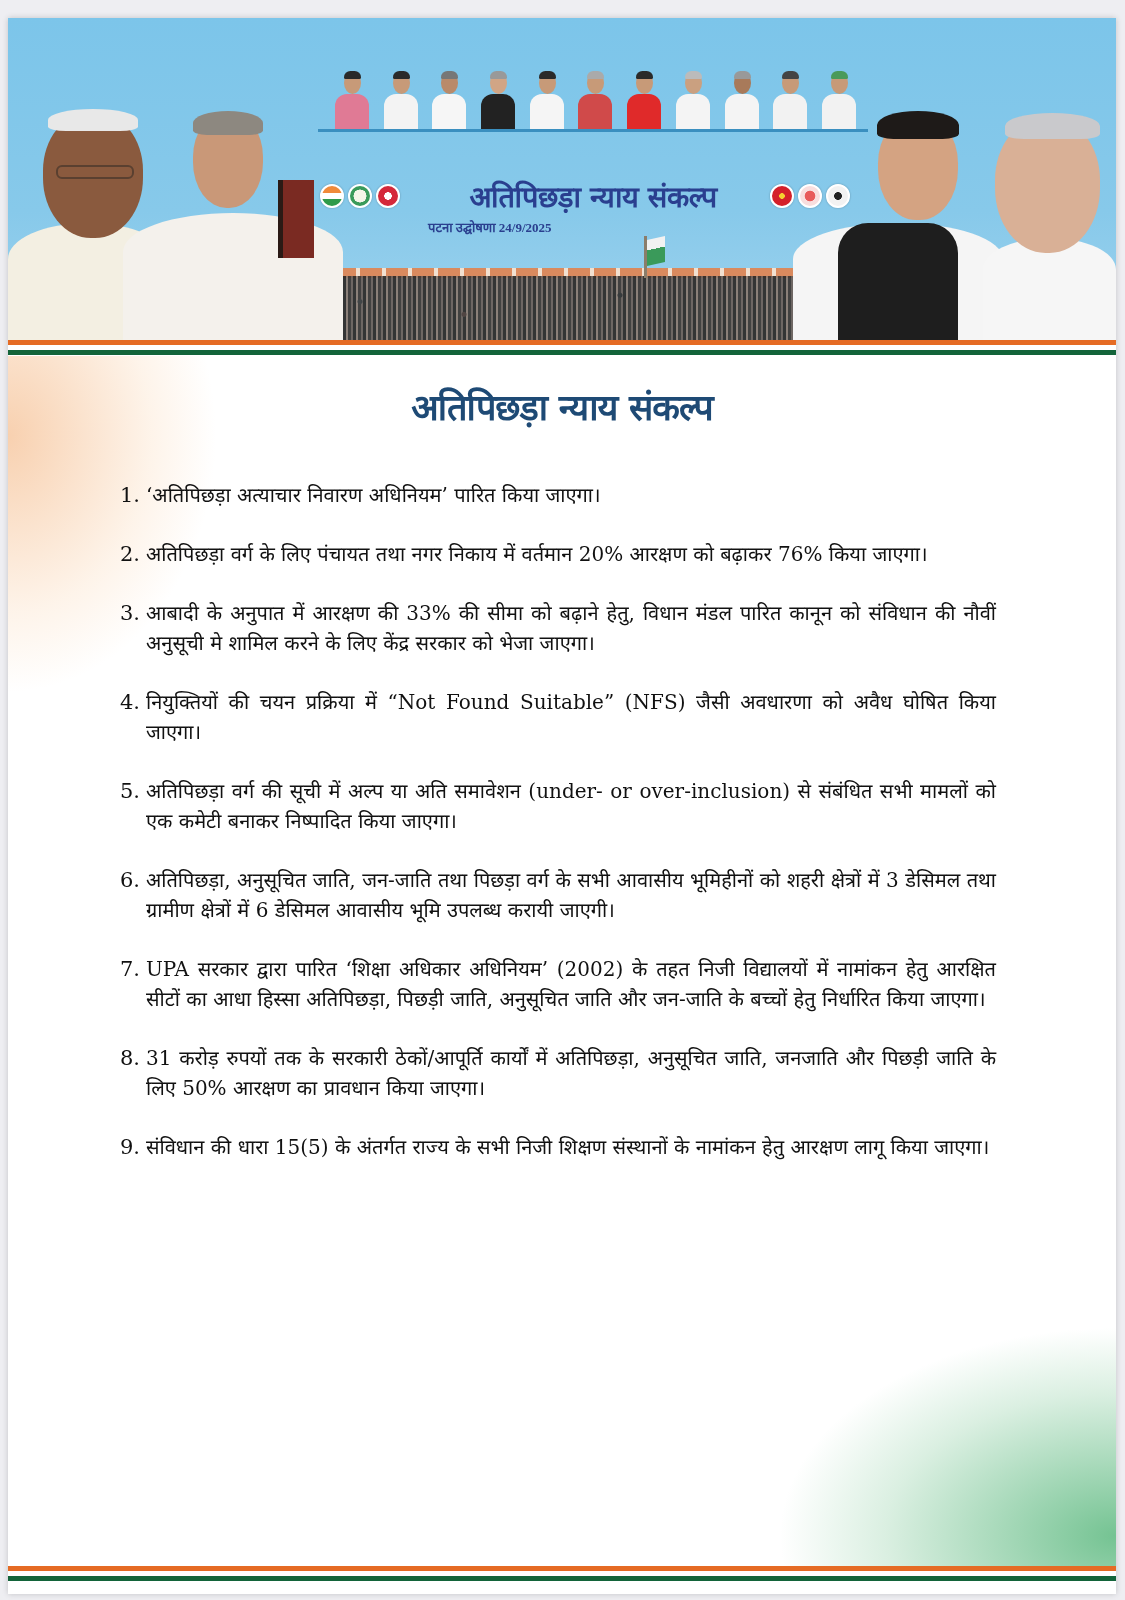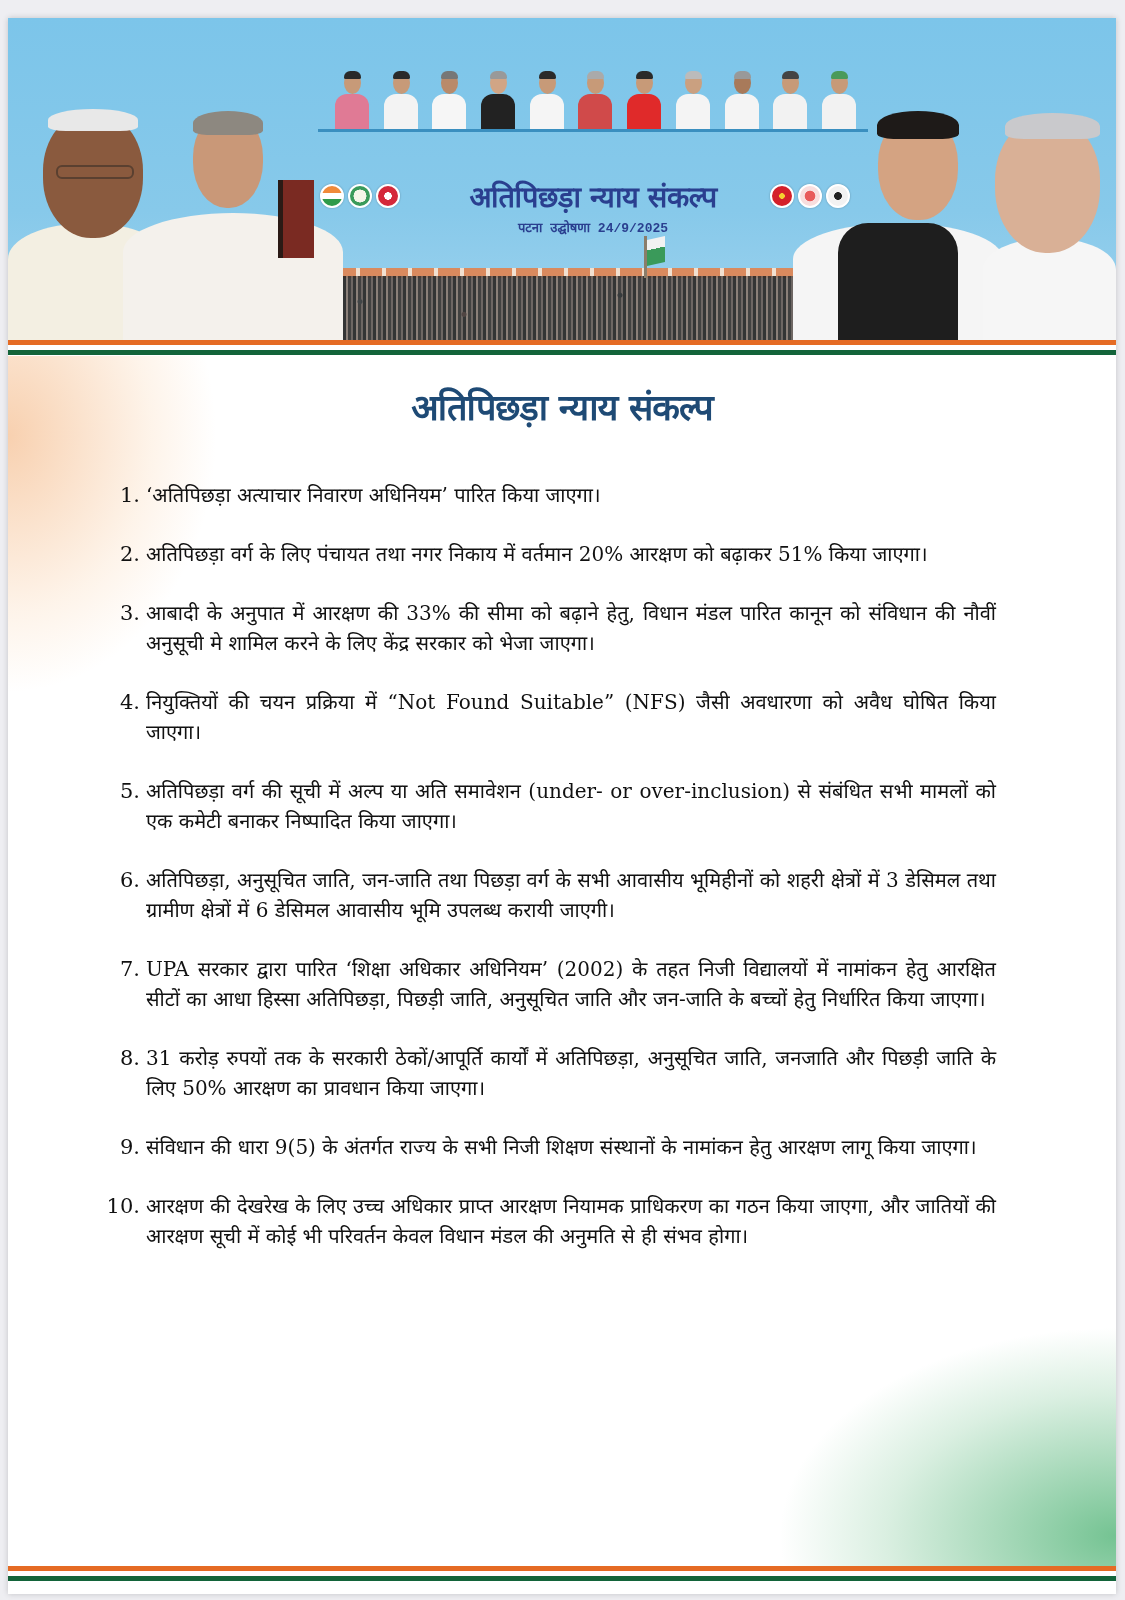--- a/index.html
+++ b/index.html
@@ -33,22 +33,22 @@
     .party-logo {
       width: 24px; height: 24px; border-radius: 50%; border: 2px solid #fff;
       box-shadow: 0 0 2px rgba(0,0,0,0.3);
     }
     .banner-title {
       position: absolute; left: 420px; top: 158px; width: 330px; text-align: center;
       font-family: "DejaVu Sans", sans-serif; font-weight: bold; font-size: 29px; color: #2a3f8f;
       letter-spacing: -0.5px;
     }
     .banner-subtitle {
-      position: absolute; left: 420px; top: 200px; width: 330px; text-align: center;
-      font-family: Liberation Mono, monospace; font-weight: bold; font-size: 13px; color: #2a3f8f;
+      position: absolute; left: 420px; top: 200px; width: 330px; 
+      font-family: Liberation Serif, serif; font-weight: bold; font-size: 13px; color: #2a3f8f;
     }
     .crowd {
       position: absolute; left: 300px; top: 258px; width: 520px; height: 64px;
       background:
         radial-gradient(circle at 10% 40%, #3a3a3a 2px, transparent 3px),
         radial-gradient(circle at 30% 60%, #4a3a35 2px, transparent 3px),
         radial-gradient(circle at 60% 30%, #2f2f2f 2px, transparent 3px),
         repeating-linear-gradient(90deg, #3b3633 0 3px, #6a5e58 3px 5px, #2b2826 5px 8px, #8a7a70 8px 10px);
       opacity: 0.92;
     }
@@ -227,21 +227,21 @@
 
 <div class="doc-title" style="left:8px;">अतिपिछड़ा न्याय संकल्प</div>
 
 <ol class="points">
   <li class="point" style="margin-bottom:29px;">
     <span class="num">1.</span>
     <span class="txt">‘अतिपिछड़ा अत्याचार निवारण अधिनियम’ पारित किया जाएगा।</span>
   </li>
   <li class="point" style="margin-bottom:29px;">
     <span class="num">2.</span>
-    <span class="txt">अतिपिछड़ा वर्ग के लिए पंचायत तथा नगर निकाय में वर्तमान 20% आरक्षण को बढ़ाकर 51% किया जाएगा।</span>
+    <span class="txt">अतिपिछड़ा वर्ग के लिए पंचायत तथा नगर निकाय में वर्तमान 20% आरक्षण को बढ़ाकर 76% किया जाएगा।</span>
   </li>
   <li class="point" style="margin-bottom:29px;">
     <span class="num">3.</span>
     <span class="txt">आबादी के अनुपात में आरक्षण की 33% की सीमा को बढ़ाने हेतु, विधान मंडल पारित कानून को संविधान की नौवीं अनुसूची मे शामिल करने के लिए केंद्र सरकार को भेजा जाएगा।</span>
   </li>
   <li class="point" style="margin-bottom:29px;">
     <span class="num">4.</span>
     <span class="txt">नियुक्तियों  की चयन प्रक्रिया में  “Not Found Suitable” (NFS) जैसी अवधारणा को अवैध घोषित किया जाएगा।</span>
   </li>
   <li class="point" style="margin-bottom:29px;">
@@ -255,19 +255,15 @@
   <li class="point" style="margin-bottom:29px;">
     <span class="num">7.</span>
     <span class="txt">UPA सरकार द्वारा पारित ‘शिक्षा अधिकार अधिनियम’ (2002) के तहत निजी विद्यालयों में नामांकन हेतु आरक्षित सीटों का आधा हिस्सा अतिपिछड़ा, पिछड़ी जाति, अनुसूचित जाति और जन-जाति के बच्चों हेतु निर्धारित किया जाएगा।</span>
   </li>
   <li class="point" style="margin-bottom:29px;">
     <span class="num">8.</span>
     <span class="txt">31 करोड़ रुपयों तक के सरकारी ठेकों/आपूर्ति कार्यों में अतिपिछड़ा, अनुसूचित जाति, जनजाति और पिछड़ी जाति के लिए 50% आरक्षण का प्रावधान किया जाएगा।</span>
   </li>
   <li class="point" style="margin-bottom:29px;">
     <span class="num">9.</span>
-    <span class="txt">संविधान की धारा 9(5) के अंतर्गत राज्य के सभी निजी शिक्षण संस्थानों के नामांकन हेतु आरक्षण लागू किया जाएगा।</span>
-  </li>
-  <li class="point">
-    <span class="num">10.</span>
-    <span class="txt">आरक्षण की देखरेख के लिए उच्च अधिकार प्राप्त आरक्षण नियामक प्राधिकरण का गठन किया जाएगा, और जातियों की आरक्षण सूची में कोई भी परिवर्तन केवल विधान मंडल की अनुमति से ही संभव होगा।</span>
+    <span class="txt">संविधान की धारा 15(5) के अंतर्गत राज्य के सभी निजी शिक्षण संस्थानों के नामांकन हेतु आरक्षण लागू किया जाएगा।</span>
   </li>
 </ol>
 
 </body></html>

